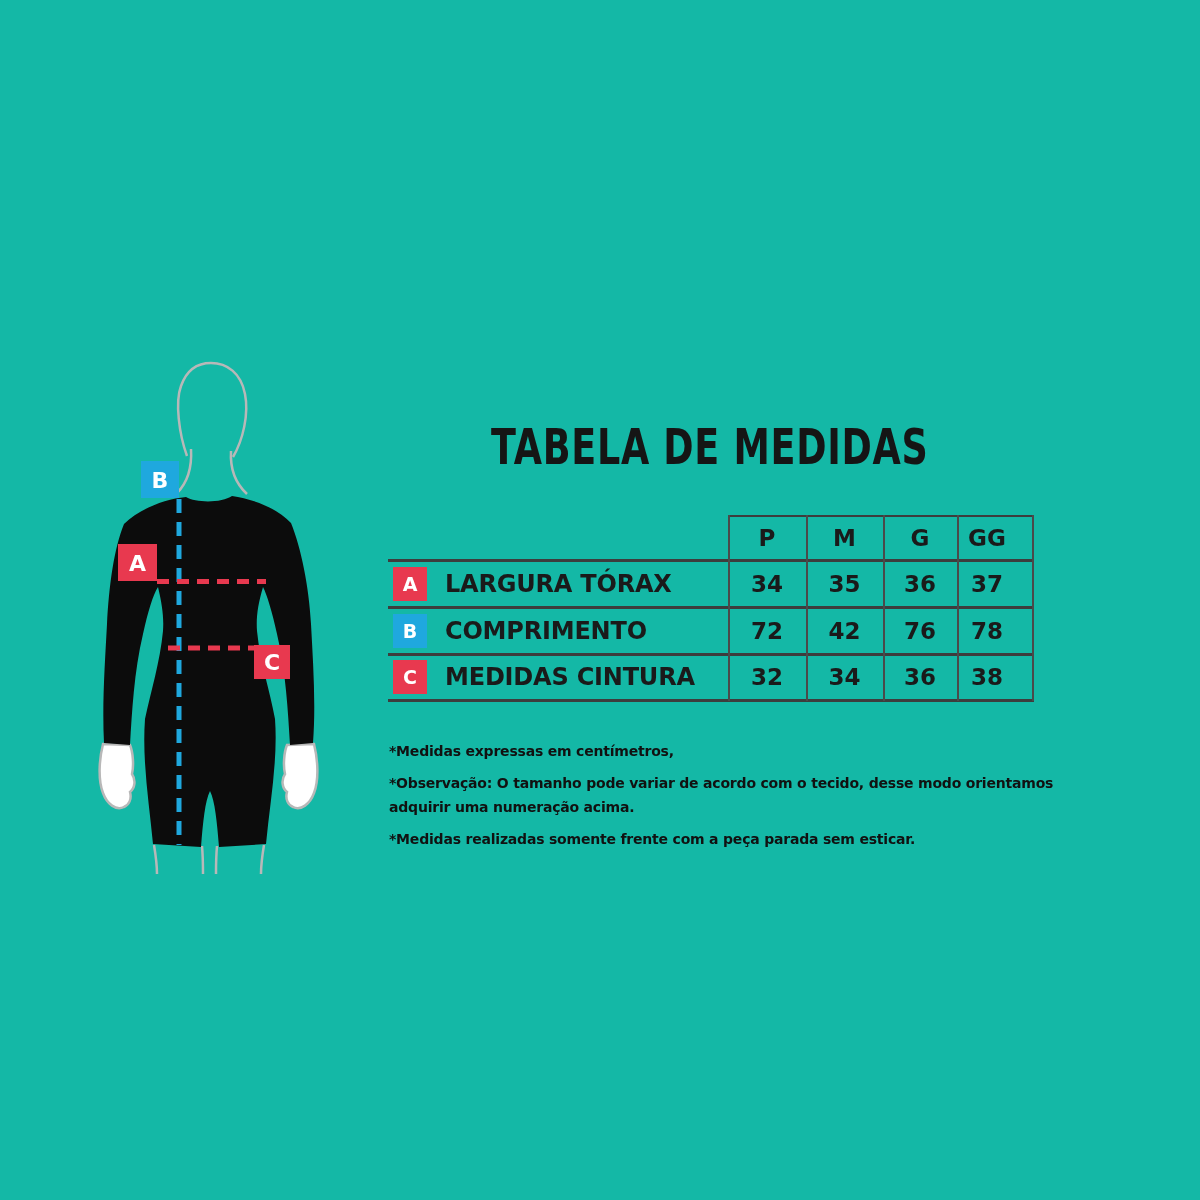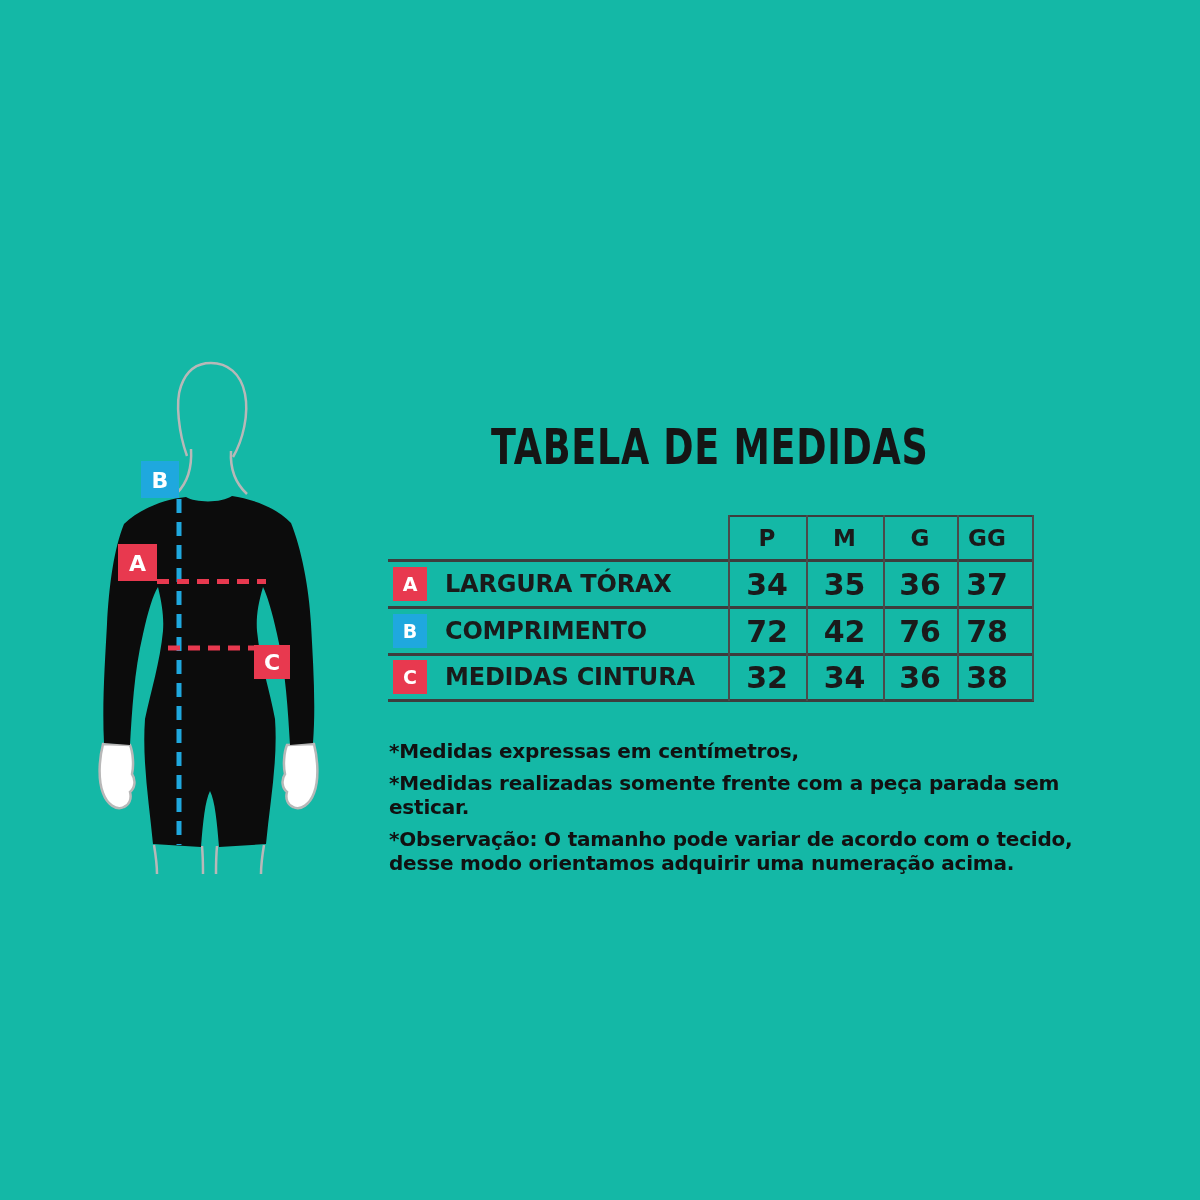--- a/index.html
+++ b/index.html
@@ -18,25 +18,25 @@
   .table{position:absolute;left:388px;top:515px;width:646px;height:190px;}
   .hline{position:absolute;left:0;width:646px;height:3px;background:#3d3d3d;}
   .hline.hdr-top{left:340px;width:306px;height:2px;}
   .vline{position:absolute;top:0;width:2px;height:186px;background:#4a4a4a;}
   .trow{position:absolute;left:0;width:646px;display:flex;align-items:center;}
   .badge{width:34px;height:34px;margin-left:5px;display:flex;align-items:center;justify-content:center;
          color:#fff;font-weight:bold;font-size:19px;flex:0 0 auto;}
   .rlabel{margin-left:18px;font-weight:bold;font-size:24px;letter-spacing:-0.2px;white-space:nowrap;}
   .cell{position:absolute;top:0;height:100%;display:flex;align-items:center;justify-content:center;font-weight:bold;}
   .hdr .cell{font-size:23px;}
-  .datarow .cell{font-size:30px;}
+  .datarow .cell{font-size:23px;}
   .c0{left:340px;width:78px}.c1{left:418px;width:77px}.c2{left:495px;width:74px}.c3{left:569px;width:60px}
 
   
-  .notes{position:absolute;left:389px;top:739px;width:700px;font-weight:bold;font-size:20px;
+  .notes{position:absolute;left:389px;top:739px;width:700px;font-weight:bold;font-size:14px;
          letter-spacing:-0.2px;color:#111;}
   .note{margin:0 0 8px 0;line-height:24px;}
 </style>
 </head>
 <body>
 
 <div class="canvas">
 
   <div class="title-wrap">
     <span class="title">TABELA DE MEDIDAS</span>
@@ -135,17 +135,17 @@
     <div class="hline" style="top:184px;"></div>
     <div class="vline" style="left:340px;"></div>
     <div class="vline" style="left:418px;"></div>
     <div class="vline" style="left:495px;"></div>
     <div class="vline" style="left:569px;"></div>
     <div class="vline" style="left:644px;"></div>
   </div>
 
   <div class="notes">
     <p class="note">*Medidas expressas em centímetros,</p>
+    <p class="note">*Observação: O tamanho pode variar de acordo com o tecido, desse modo orientamos adquirir uma numeração acima.</p>
     <p class="note">*Medidas realizadas somente frente com a peça parada sem esticar.</p>
-    <p class="note">*Observação: O tamanho pode variar de acordo com o tecido, desse modo orientamos adquirir uma numeração acima.</p>
   </div>
 
 </div>
 
 </body></html>

